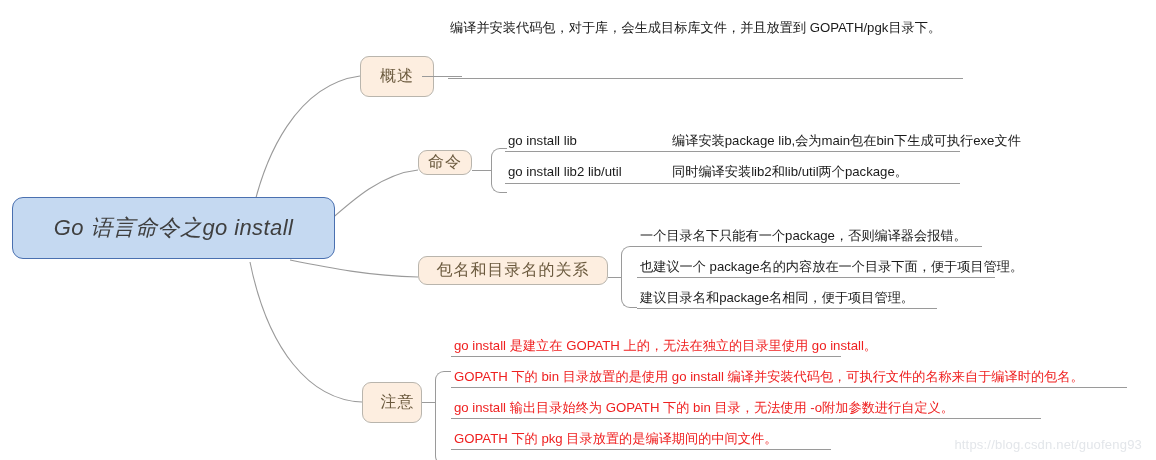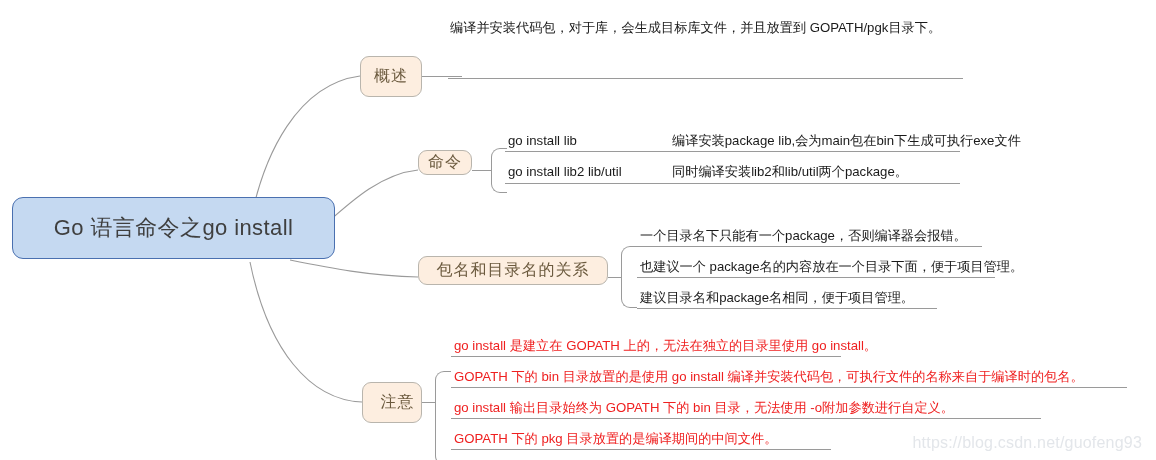--- a/index.html
+++ b/index.html
@@ -34,20 +34,21 @@
     top: 197px;
     width: 323px;
     height: 62px;
     background: #c5d9f1;
     border: 1.6px solid #4a70b0;
     border-radius: 11px;
     box-sizing: border-box;
     display: flex;
     align-items: center;
     justify-content: center;
+    font-style: italic;
   }
   .root-node .root-label {
     font-size: 22px;
     color: #3f3f3f;
     letter-spacing: 0.4px;
     white-space: nowrap;
   }
 
   
   .branch-node {
@@ -103,21 +104,21 @@
     position: absolute;
     height: 1px;
     background: #9a9a9a;
   }
 
   
   .watermark {
     position: absolute;
     right: 14px;
     bottom: 8px;
-    font-size: 16px;
+    font-size: 13px;
     color: #e3e6ea;
     white-space: nowrap;
     letter-spacing: 0.2px;
   }
 </style>
 </head>
 <body>
 
 <div id="canvas">
 
@@ -131,21 +132,21 @@
       <path d="M290,260 C330,268 370,276 418,277"></path>
 
       <path d="M250,262 C268,350 310,400 362,402"></path>
     </g>
   </svg>
 
   <div class="root-node">
     <span class="root-label">Go 语言命令之go install</span>
   </div>
 
-  <div class="branch-node" style="left:360px; top:56px; width:62px; height:41px;">
+  <div class="branch-node" style="left:360px; top:56px; width:74px; height:41px;">
     <span class="branch-label">概述</span>
   </div>
 
   <div class="stub" style="left:422px; top:76px; width:40px;"></div>
 
   <div class="leaf multiline" style="left:450px; top:18px; width:520px;">编译并安装代码包，对于库，会生成目标库文件，并且放置到 GOPATH/pgk目录下。</div>
   <div class="rule" style="left:448px; top:78px; width:515px;"></div>
 
   <div class="branch-node" style="left:418px; top:150px; width:54px; height:25px;">
     <span class="branch-label">命令</span>

